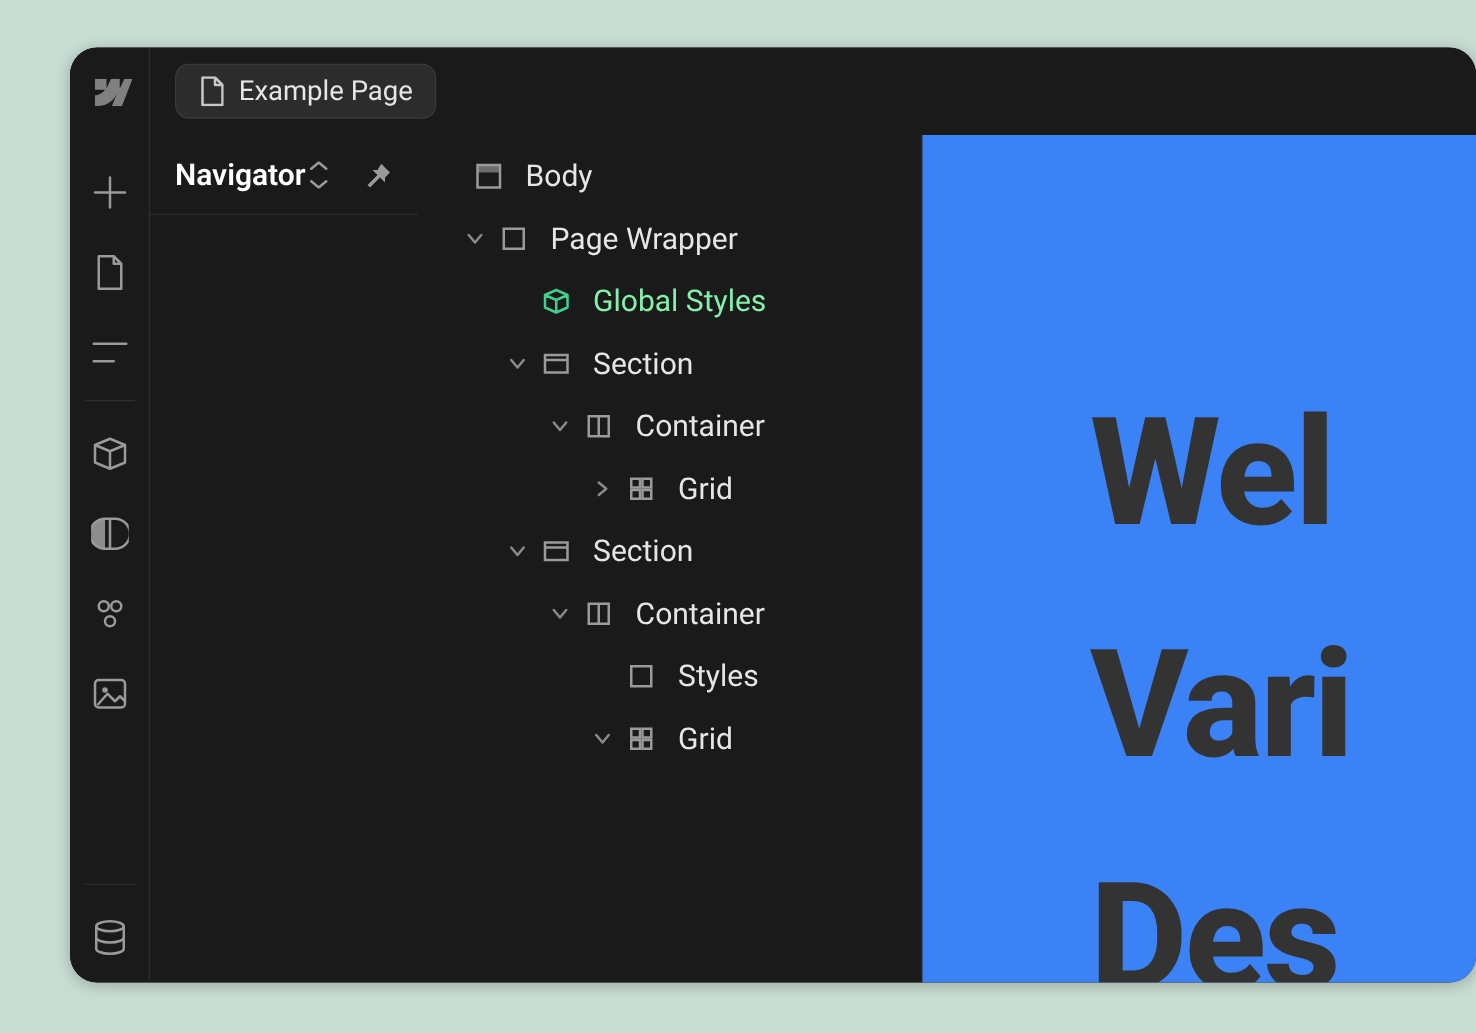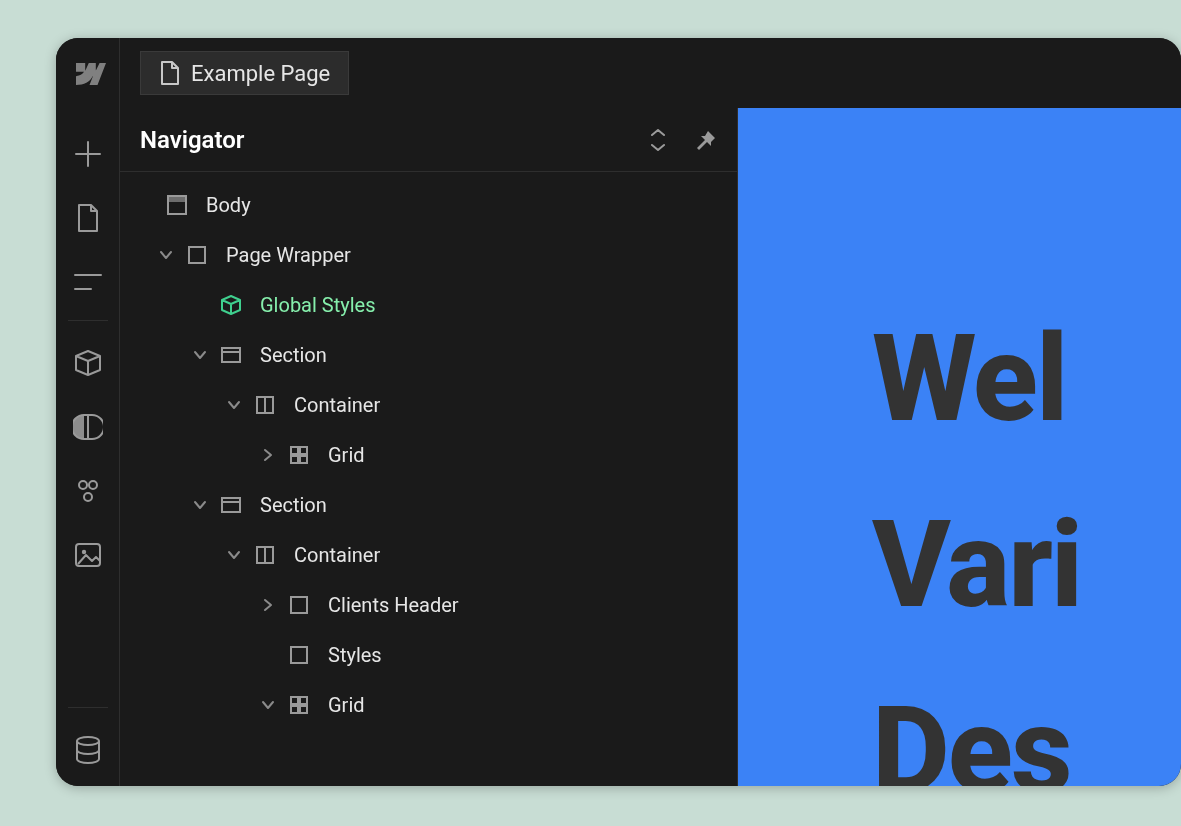--- a/index.html
+++ b/index.html
@@ -42,21 +42,21 @@
     width: 32px;
     height: 20px;
     position: relative;
   }
   .logo-w svg { display:block; }
   .page-pill {
     margin-left: 20px;
     height: 44px;
     background: #2c2c2c;
     border: 1px solid #3a3a3a;
-    border-radius: 0;
+    border-radius: 11px;
     display: inline-flex;
     align-items: center;
     padding: 12px 18px;
     gap: 12px;
     color: #e6e6e6;
     font-size: 22px;
   }
   
   .main {
     flex: 1;
@@ -89,21 +89,20 @@
     background:#2e2e2e;
     margin: 6px 0 10px 0;
   }
   .rail-spacer { flex: 1; }
   
   .navigator {
     width: 618px;
     background: #1a1a1a;
     border-right: 1px solid #2e2e2e;
     display:flex;
-    flex-direction:column;
     min-height:0;
   }
   .nav-header {
     height: 64px;
     display:flex;
     align-items:center;
     justify-content:space-between;
     padding: 0 20px 0 20px;
     border-bottom: 1px solid #2e2e2e;
     color:#fff;
@@ -120,21 +119,21 @@
   .tree {
     flex:1;
     overflow-y:auto;
     padding-top: 8px;
   }
   .tree-row {
     display:flex;
     align-items:center;
     height: 50px;
     color:#e6e6e6;
-    font-size: 20px;
+    font-size: 24px;
     gap: 6px;
     cursor:pointer;
   }
   .indent { width: 28px; flex-shrink:0; }
   .caret {
     width: 24px;
     height: 24px;
     display:flex;
     align-items:center;
     justify-content:center;
@@ -419,37 +418,20 @@
           </span>
           <span class="elicon">
             <svg width="20" height="20" viewBox="0 0 20 20">
                 <rect x="2" y="2" width="16" height="16" stroke="currentColor" stroke-width="2" fill="none"></rect>
                 <line x1="10" y1="2" x2="10" y2="18" stroke="currentColor" stroke-width="2"></line>
               </svg>
           </span>
           <span class="tree-label">Container</span>
         </div>
 
-        <div class="tree-row">
-          <span class="indent"></span>
-            <span class="indent"></span>
-            <span class="indent"></span>
-            <span class="indent"></span>
-          <span class="caret">
-            <svg width="14" height="14" viewBox="0 0 14 14">
-                <path d="M4 2 L10 7 L4 12" stroke="currentColor" stroke-width="2" fill="none" stroke-linecap="round" stroke-linejoin="round"></path>
-              </svg>
-          </span>
-          <span class="elicon">
-            <svg width="20" height="20" viewBox="0 0 20 20">
-                <rect x="2" y="2" width="16" height="16" stroke="currentColor" stroke-width="2" fill="none"></rect>
-              </svg>
-          </span>
-          <span class="tree-label">Clients Header</span>
-        </div>
 
         <div class="tree-row">
           <span class="indent"></span>
             <span class="indent"></span>
             <span class="indent"></span>
             <span class="indent"></span>
           <span class="caret placeholder"></span>
           <span class="elicon">
             <svg width="20" height="20" viewBox="0 0 20 20">
                 <rect x="2" y="2" width="16" height="16" stroke="currentColor" stroke-width="2" fill="none"></rect>

